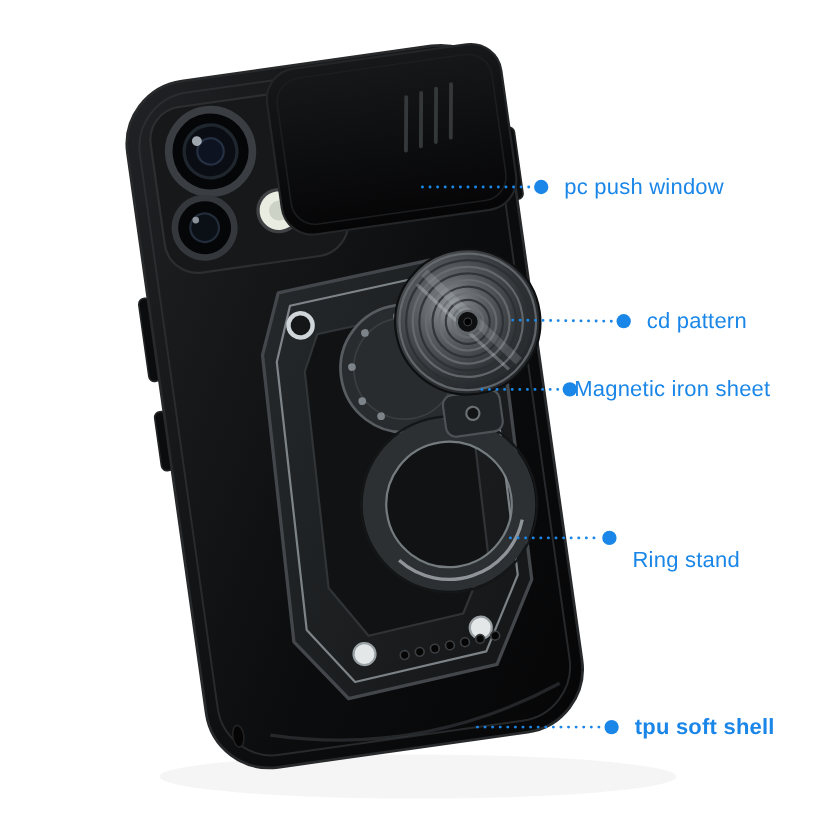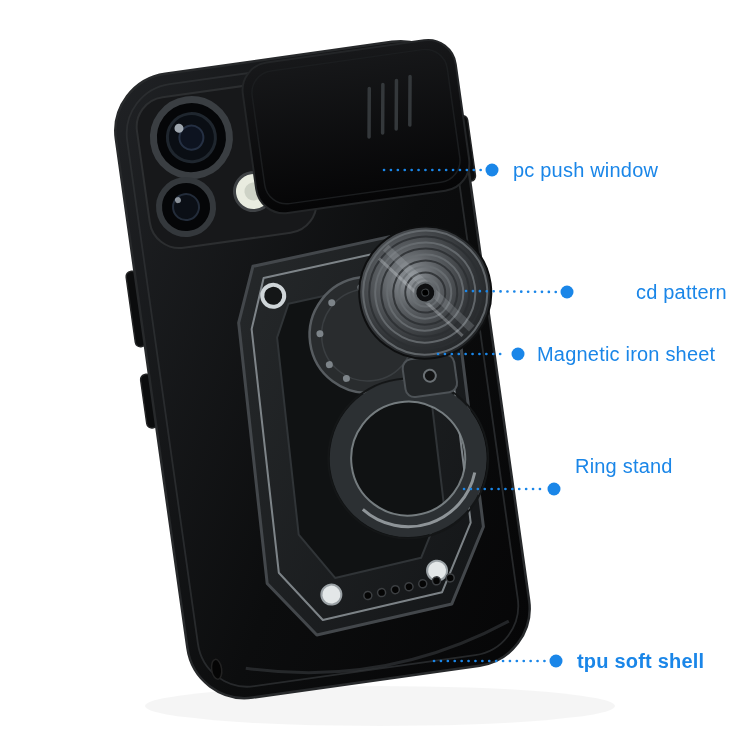--- a/index.html
+++ b/index.html
@@ -172,18 +172,18 @@
         <circle cx="518" cy="354" r="6.5" class="callout-dot"></circle>
         <line x1="464" y1="489" x2="543" y2="489" class="callout-line"></line>
         <circle cx="554" cy="489" r="6.5" class="callout-dot"></circle>
         <line x1="434" y1="661" x2="545" y2="661" class="callout-line"></line>
         <circle cx="556" cy="661" r="6.5" class="callout-dot"></circle>
       </g>
   </svg>
 
   <div id="label-layer">
       <div class="callout-label" style="left: 513px; top: 170px;">pc push window</div>
-      <div class="callout-label" style="left: 588px; top: 292px; margin-left: 48px;">cd pattern</div>
-      <div class="callout-label" style="left: 537px; top: 354px;">Magnetic iron sheet</div>
-      <div class="callout-label" style="left: 575px; top: 466px; text-align: right;">Ring stand</div>
+      <div class="callout-label" style="left: 588px; top: 292px;">cd pattern</div>
+      <div class="callout-label" style="left: 522px; top: 354px;">Magnetic iron sheet</div>
+      <div class="callout-label" style="left: 575px; top: 509px; text-align: right;">Ring stand</div>
       <div class="callout-label" style="left: 577px; top: 661px; font-weight: bold;">tpu soft shell</div>
     </div>
 </div>
 
 </body></html>

